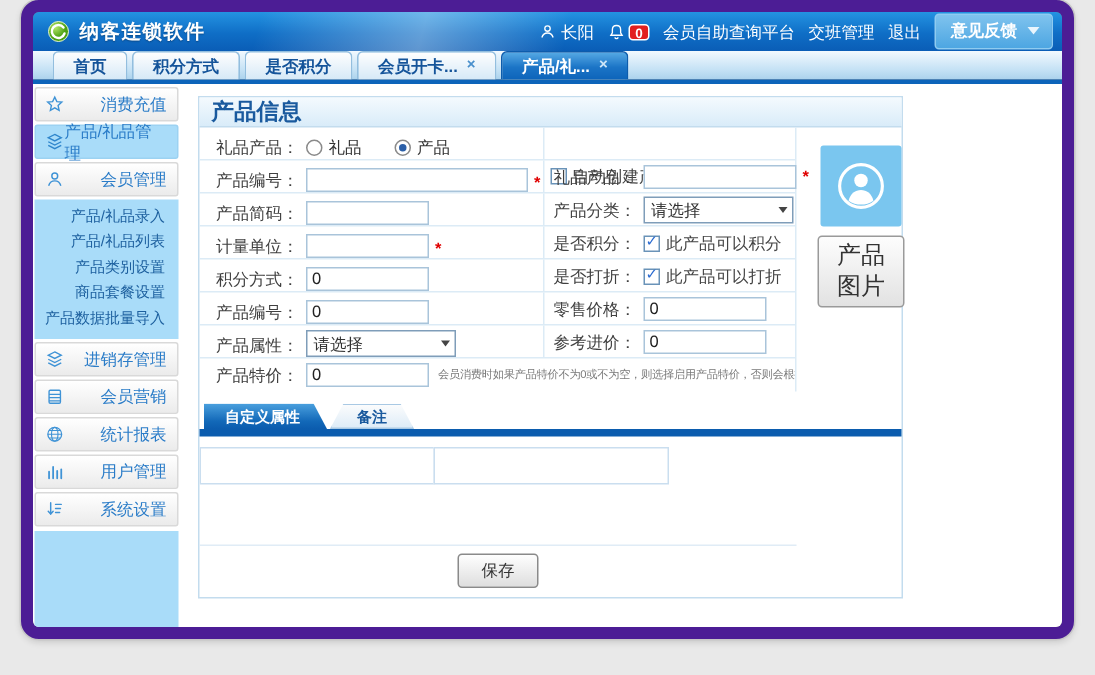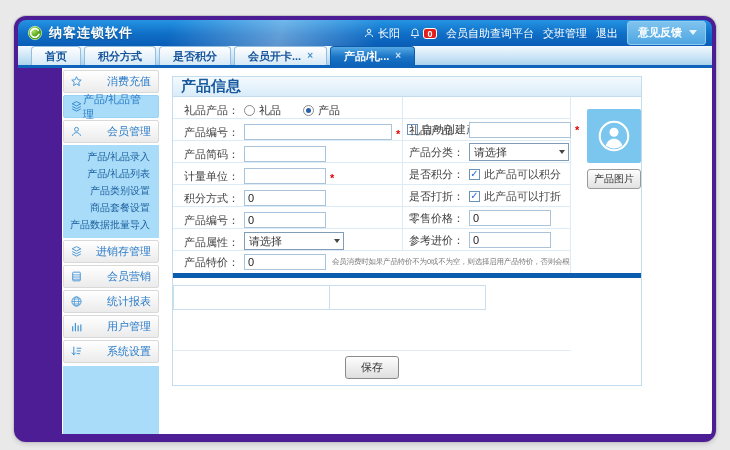--- a/index.html
+++ b/index.html
@@ -4,22 +4,22 @@
 <style>
   * { margin:0; padding:0; box-sizing:border-box; }
   html,body { width:730px; height:450px; }
   body {
     background:#e9e9e9;
     font-family:"Liberation Sans","DejaVu Sans",sans-serif;
     font-size:11px; color:#333;
     overflow:hidden;
   }
   .window {
-    position:absolute; left:14px; top:16px; width:702px; height:426px;
-    background:#4c1d95; border:4px solid #4c1d95; border-radius:12px;
+    position:absolute; left:14px; top:0; width:702px; height:426px;
+    background:#737373; border:8px solid #4c1d95; border-radius:12px;
     box-shadow:0 0 0 1px #c6c6c6, 0 2px 5px rgba(0,0,0,.15);
     overflow:hidden;
   }
   
   .titlebar {
     position:relative; height:26px;
     background:linear-gradient(180deg,#2493e2 0%,#0f6ec6 55%,#0a5db6 100%);
     display:flex; align-items:center; padding:0 6px 0 9px; color:#fff;
   }
   .titlebar::after {
@@ -56,21 +56,21 @@
     border:1px solid #93bede; border-bottom:none; border-radius:4px 4px 0 0;
     color:#15549a; font-weight:bold; cursor:pointer; white-space:nowrap;
   }
   .tab.active {
     background:linear-gradient(180deg,#55a9e4 0%,#1b74c6 55%,#0d64ba 100%);
     border-color:#0d5cac; color:#fff;
   }
   .tab .tab-close { font-size:10px; color:#4a90cc; line-height:1; cursor:pointer; }
   .tab.active .tab-close { color:#cfe6f8; }
   
-  .content { display:flex; height:366px; background:#fff;margin-left:44px; }
+  .content { display:flex; height:366px; background:#fff; }
   .sidebar { width:98px; flex:0 0 auto; display:flex; flex-direction:column; padding:2px 1px 0 1px; }
   .side-btn {
     height:23px; margin-bottom:2px; flex:0 0 auto;
     background:linear-gradient(180deg,#ffffff,#ebebeb);
     border:1px solid #d9d9d9; border-radius:2px;
     display:flex; align-items:center; justify-content:space-between;
     padding:0 7px 0 6px; color:#2a7cc8; cursor:pointer; font-size:11px;
   }
   .side-btn.active { background:#a9dcf9; border-color:#9cd2f2; }
   .side-btn svg { width:13px; height:13px; flex:0 0 auto; }
@@ -118,21 +118,21 @@
   .radio .dot { width:5px; height:5px; border-radius:50%; background:#2b5fa8; }
   .radio-group { display:flex; align-items:center; margin-right:22px; }
   .hint { font-size:7.5px; color:#7a7a7a; white-space:nowrap; overflow:hidden; margin-left:6px; letter-spacing:-0.2px; }
   
   .img-col { margin:7px 0 0 9px; width:58px; text-align:center; }
   .img-box {
     width:54px; height:54px; background:#7ac6ef; border-radius:2px;
     display:flex; align-items:center; justify-content:center; margin:0 auto;
   }
   .img-btn {
-    margin-top:6px; font-size:10px; padding:2px 6px; color:#333; cursor:pointer;
+    margin-top:6px; font-size:16px; padding:2px 6px; color:#333; cursor:pointer;
     background:linear-gradient(180deg,#fdfdfd,#e2e2e2); border:1px solid #9a9a9a; border-radius:3px;
     font-family:inherit;
   }
   
   .subtabs { display:flex; align-items:flex-end; margin:8px 0 0 3px; height:17px; gap:2px; }
   .subtab {
     height:17px; display:flex; align-items:center; padding:0 14px;
     font-size:10px; font-weight:bold; cursor:pointer;
   }
   .subtab.active {
@@ -420,20 +420,24 @@
                   <circle cx="12" cy="12" r="9.5" fill="none" stroke="#fff" stroke-width="1.4"></circle>
                   <circle cx="12" cy="9.5" r="3" fill="#fff"></circle>
                   <path d="M6.5 18.5c.8-3.2 3-4.7 5.5-4.7s4.7 1.5 5.5 4.7a9.5 9.5 0 0 1-11 0z" fill="#fff"></path>
                 </svg>
               </div>
               <button class="img-btn">产品图片</button>
             </div>
           </div>
         </div>
 
+        <div class="subtabs">
+          <div class="subtab active">自定义属性</div>
+          <div class="subtab plain">备注</div>
+        </div>
         <div class="subtab-bar"></div>
 
         <div class="attr-cells">
           <div class="attr-cell"></div>
           <div class="attr-cell"></div>
         </div>
 
         <div class="save-area">
           <button class="save-btn">保存</button>
         </div>

